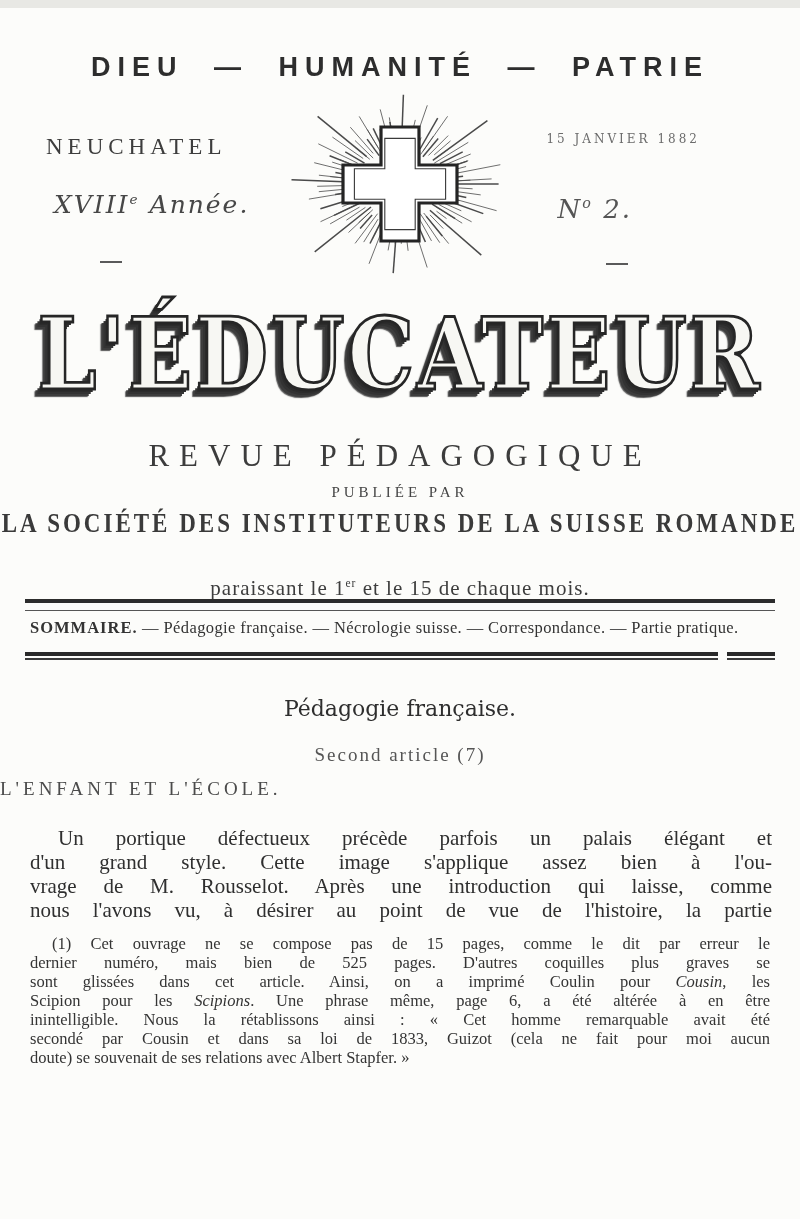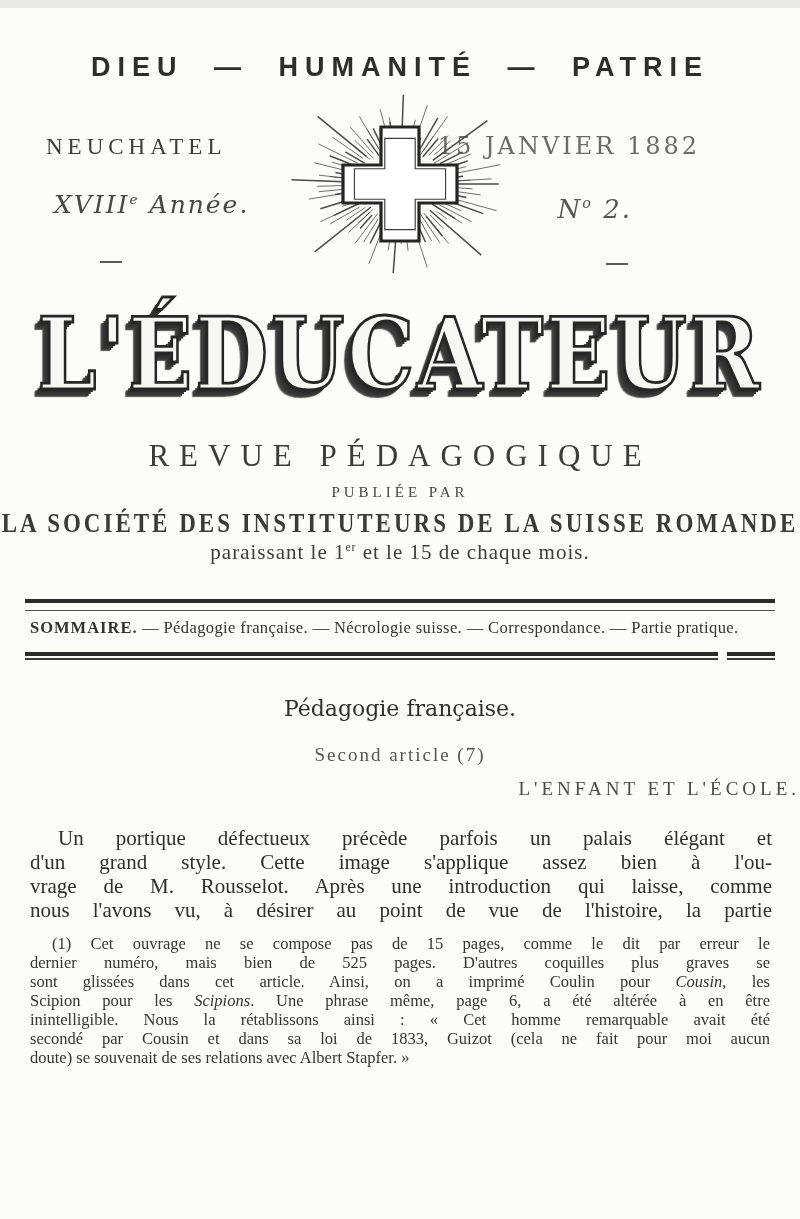--- a/index.html
+++ b/index.html
@@ -13,21 +13,21 @@
     position:absolute;top:44px;left:0;width:100%;text-align:center;
     font-family:"Liberation Sans", sans-serif;font-weight:bold;
     font-size:27px;letter-spacing:7px;word-spacing:16px;color:#2d2d2d;
   }
   .city{
     position:absolute;top:126px;left:46px;
     font-family:Liberation Serif, serif;font-size:23px;letter-spacing:5px;color:#3d3d3d;
   }
   .issue-date{
     position:absolute;top:124px;right:100px;
-    font-family:"DejaVu Serif", serif;font-size:24px;letter-spacing:3px;color:#6b6b6b;
+    font-family:"DejaVu Serif", serif;font-size:12px;letter-spacing:3px;color:#6b6b6b;
   }
   .year-line{
     position:absolute;top:182px;left:54px;
     font-family:"DejaVu Serif", serif;font-style:italic;font-size:25px;color:#474747;letter-spacing:2px;
   }
   .issue-no{
     position:absolute;top:186px;right:168px;
     font-family:"DejaVu Serif", serif;font-style:italic;font-size:26px;color:#555;letter-spacing:2px;
   }
   sup{font-size:55%;}
@@ -52,21 +52,21 @@
   .pub-par{
     position:absolute;top:476px;left:0;width:100%;text-align:center;
     font-size:15px;letter-spacing:4px;color:#454545;
   }
   .society{
     position:absolute;top:500px;left:0;width:100%;text-align:center;
     font-weight:bold;font-size:23px;letter-spacing:3px;color:#3a3a3a;
     transform:scaleY(1.18);transform-origin:top center;white-space:nowrap;
   }
   .frequency{
-    position:absolute;top:532px;left:0;width:100%;text-align:center;
+    position:absolute;top:568px;left:0;width:100%;text-align:center;
     font-size:21px;color:#3d3d3d;letter-spacing:1px;
   }
   
   .rule{position:absolute;left:25px;right:25px;}
   .rule-top{top:591px;height:7px;border-top:4px solid #2c2c2c;border-bottom:1px solid #555;}
   .rule-bottom{top:644px;height:8px;display:flex;gap:9px;border:0;}
   .rule-bottom .seg{border-top:4px solid #2a2a2a;border-bottom:2px solid #3a3a3a;height:8px;box-sizing:border-box;}
   .seg-main{flex:1;}
   .seg-end{width:48px;}
   .sommaire{
@@ -77,21 +77,21 @@
   
   .art-title{
     position:absolute;top:688px;left:0;width:100%;text-align:center;
     font-family:"DejaVu Serif", serif;font-weight:normal;font-size:22px;color:#2e2e2e;
   }
   .art-sub{
     position:absolute;top:736px;left:0;width:100%;text-align:center;
     font-size:19px;letter-spacing:2px;color:#555;
   }
   .art-sec{
-    position:absolute;top:770px;left:0;width:100%;text-align:right;
+    position:absolute;top:770px;left:0;width:100%;text-align:left;
     font-size:19px;letter-spacing:4px;color:#4b4b4b;
   }
   .body-block{
     position:absolute;top:818px;left:30px;right:28px;
     font-size:21px;line-height:24px;color:#2f2f2f;
   }
   .fn-block{
     position:absolute;top:926px;left:30px;right:30px;
     font-size:16.5px;line-height:19px;color:#343434;
   }

